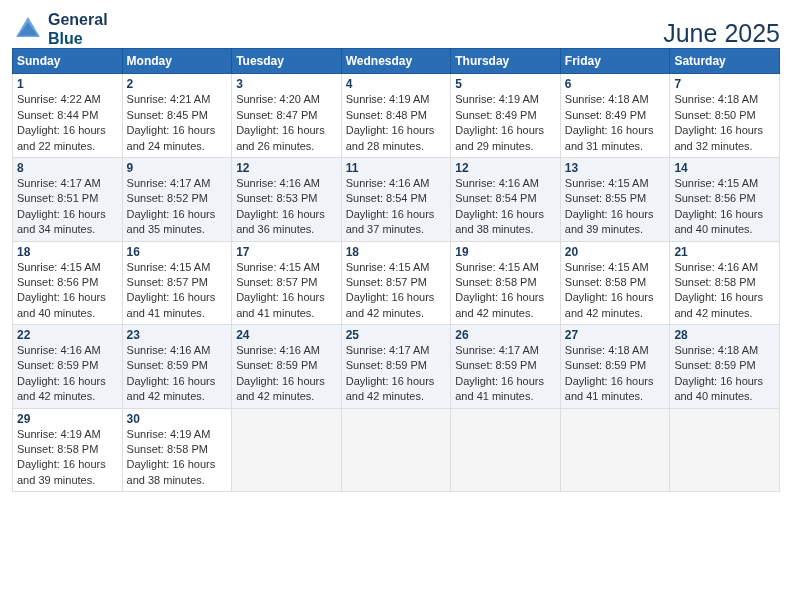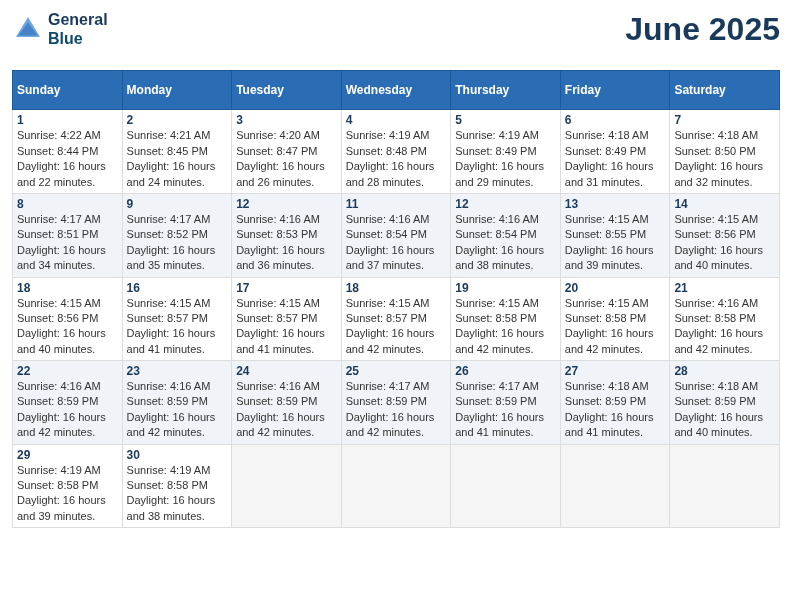--- a/index.html
+++ b/index.html
@@ -13,21 +13,21 @@
     .container {
       width: 792px;
       height: 612px;
       background: #fff;
       padding: 10px 12px;
     }
     .header-row {
       display: flex;
       justify-content: space-between;
       align-items: flex-end;
-      margin-bottom: 22px;
+      margin-bottom: 0;
     }
     .logo {
       display: flex;
       align-items: center;
       gap: 4px;
     }
     .logo-text {
       font-size: 16px;
       font-weight: bold;
       color: #1a3a5c;
@@ -37,39 +37,39 @@
       color: #0c4a6e;
     }
     .logo-icon {
       width: 32px;
       height: 32px;
     }
     .title-block {
       text-align: right;
     }
     .main-title {
-      font-size: 32px;
-      font-weight: bold;
+      font-size: 25px;
+      font-weight: normal;
       color: #1a3a5c;
     }
     .subtitle {
       font-size: 14px;
       color: #333;
     }
     .calendar {
       width: 100%;
       border-collapse: collapse;
       border: 1px solid #ccc;
     }
     .calendar th {
       background: #2a6db5;
       color: #fff;
       font-size: 12px;
       font-weight: bold;
-      padding: 12px 4px;
+      padding: 5px 4px;
       text-align: left;
       border: 1px solid #1a5a9a;
     }
     .calendar td {
       vertical-align: top;
       border: 1px solid #ddd;
       padding: 3px 4px;
       font-size: 9.5px;
       color: #333;
       background: #fff;

